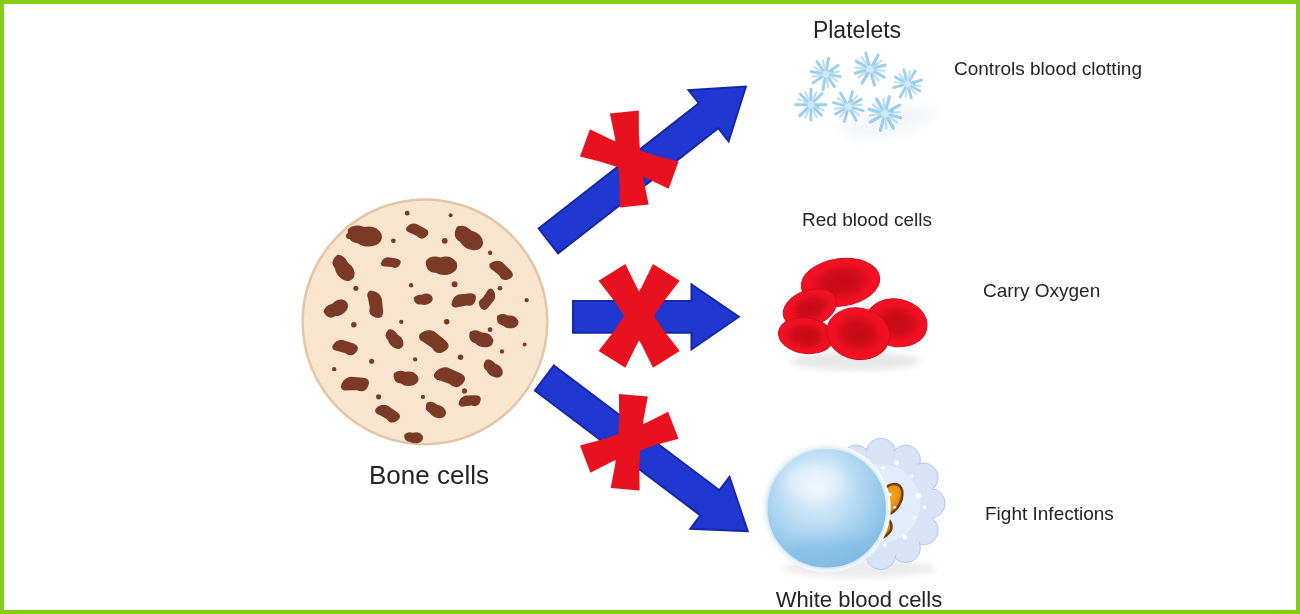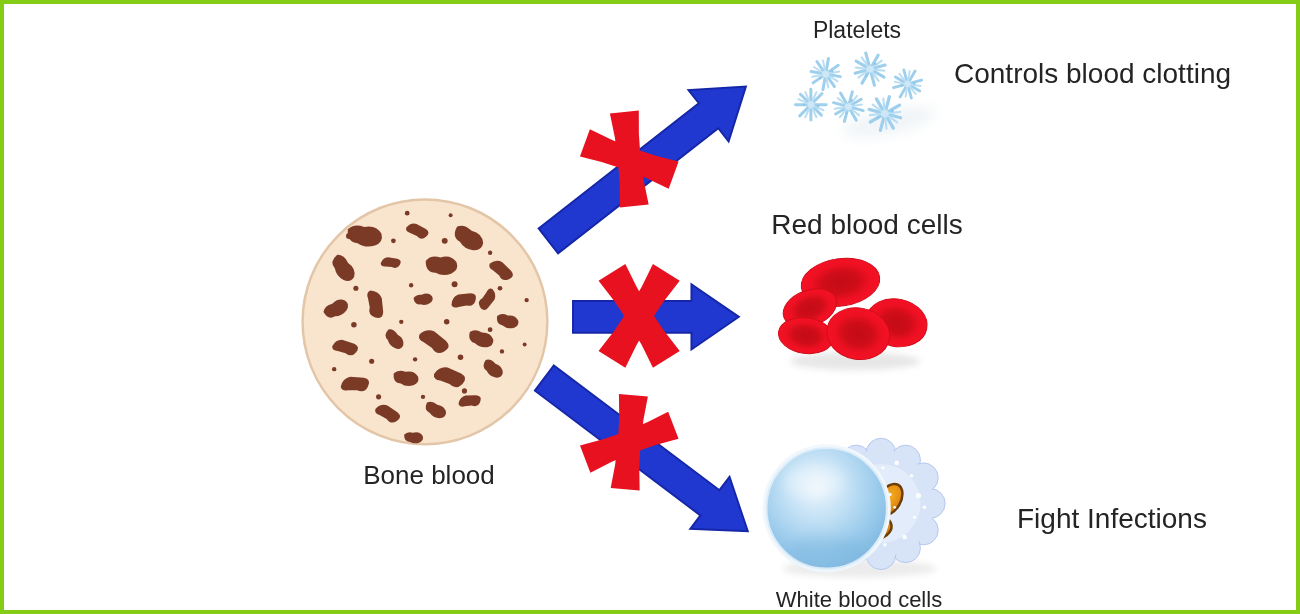--- a/index.html
+++ b/index.html
@@ -15,21 +15,21 @@
   #diagram-svg{position:absolute;left:0;top:0;width:100%;height:100%;}
   .lbl{
     position:absolute;
     color:#242424;
     white-space:nowrap;
     font-family:"Liberation Sans", sans-serif;
     line-height:1.15;
   }
   .lbl-center{transform:translateX(-50%);}
   .fs23{font-size:23px;}
-  .fs24{font-size:28px;}
+  .fs24{font-size:19px;}
   .fs25{font-size:22px;}
   .fs26{font-size:26px;}
 </style>
 </head>
 <body>
 
 <div id="stage">
 
   <svg id="diagram-svg" viewBox="0 0 1300 614">
     <defs>
@@ -233,19 +233,20 @@
       </g>
     </g>
   </svg>
 
   <div class="lbl lbl-center fs23" style="left:853px; top:13px;">Platelets</div>
 
   <div class="lbl fs24" style="left:950px; top:54px;">Controls blood clotting</div>
 
   <div class="lbl lbl-center fs24" style="left:853px; top:205px;margin-left:10px;">Red blood cells</div>
 
-
-  <div class="lbl lbl-center fs26" style="left:425px; top:457px;">Bone blood</div>
-
-  <div class="lbl fs24" style="left:981px; top:499px;margin-left:32px;">Fight Infections</div>
+  <div class="lbl fs24" style="left:979px; top:276px;">Carry Oxygen</div>
+
+  <div class="lbl lbl-center fs26" style="left:425px; top:457px;">Bone cells</div>
+
+  <div class="lbl fs24" style="left:981px; top:499px;">Fight Infections</div>
 
   <div class="lbl lbl-center fs25" style="left:855px; top:583px;">White blood cells</div>
 </div>
 
 </body></html>

